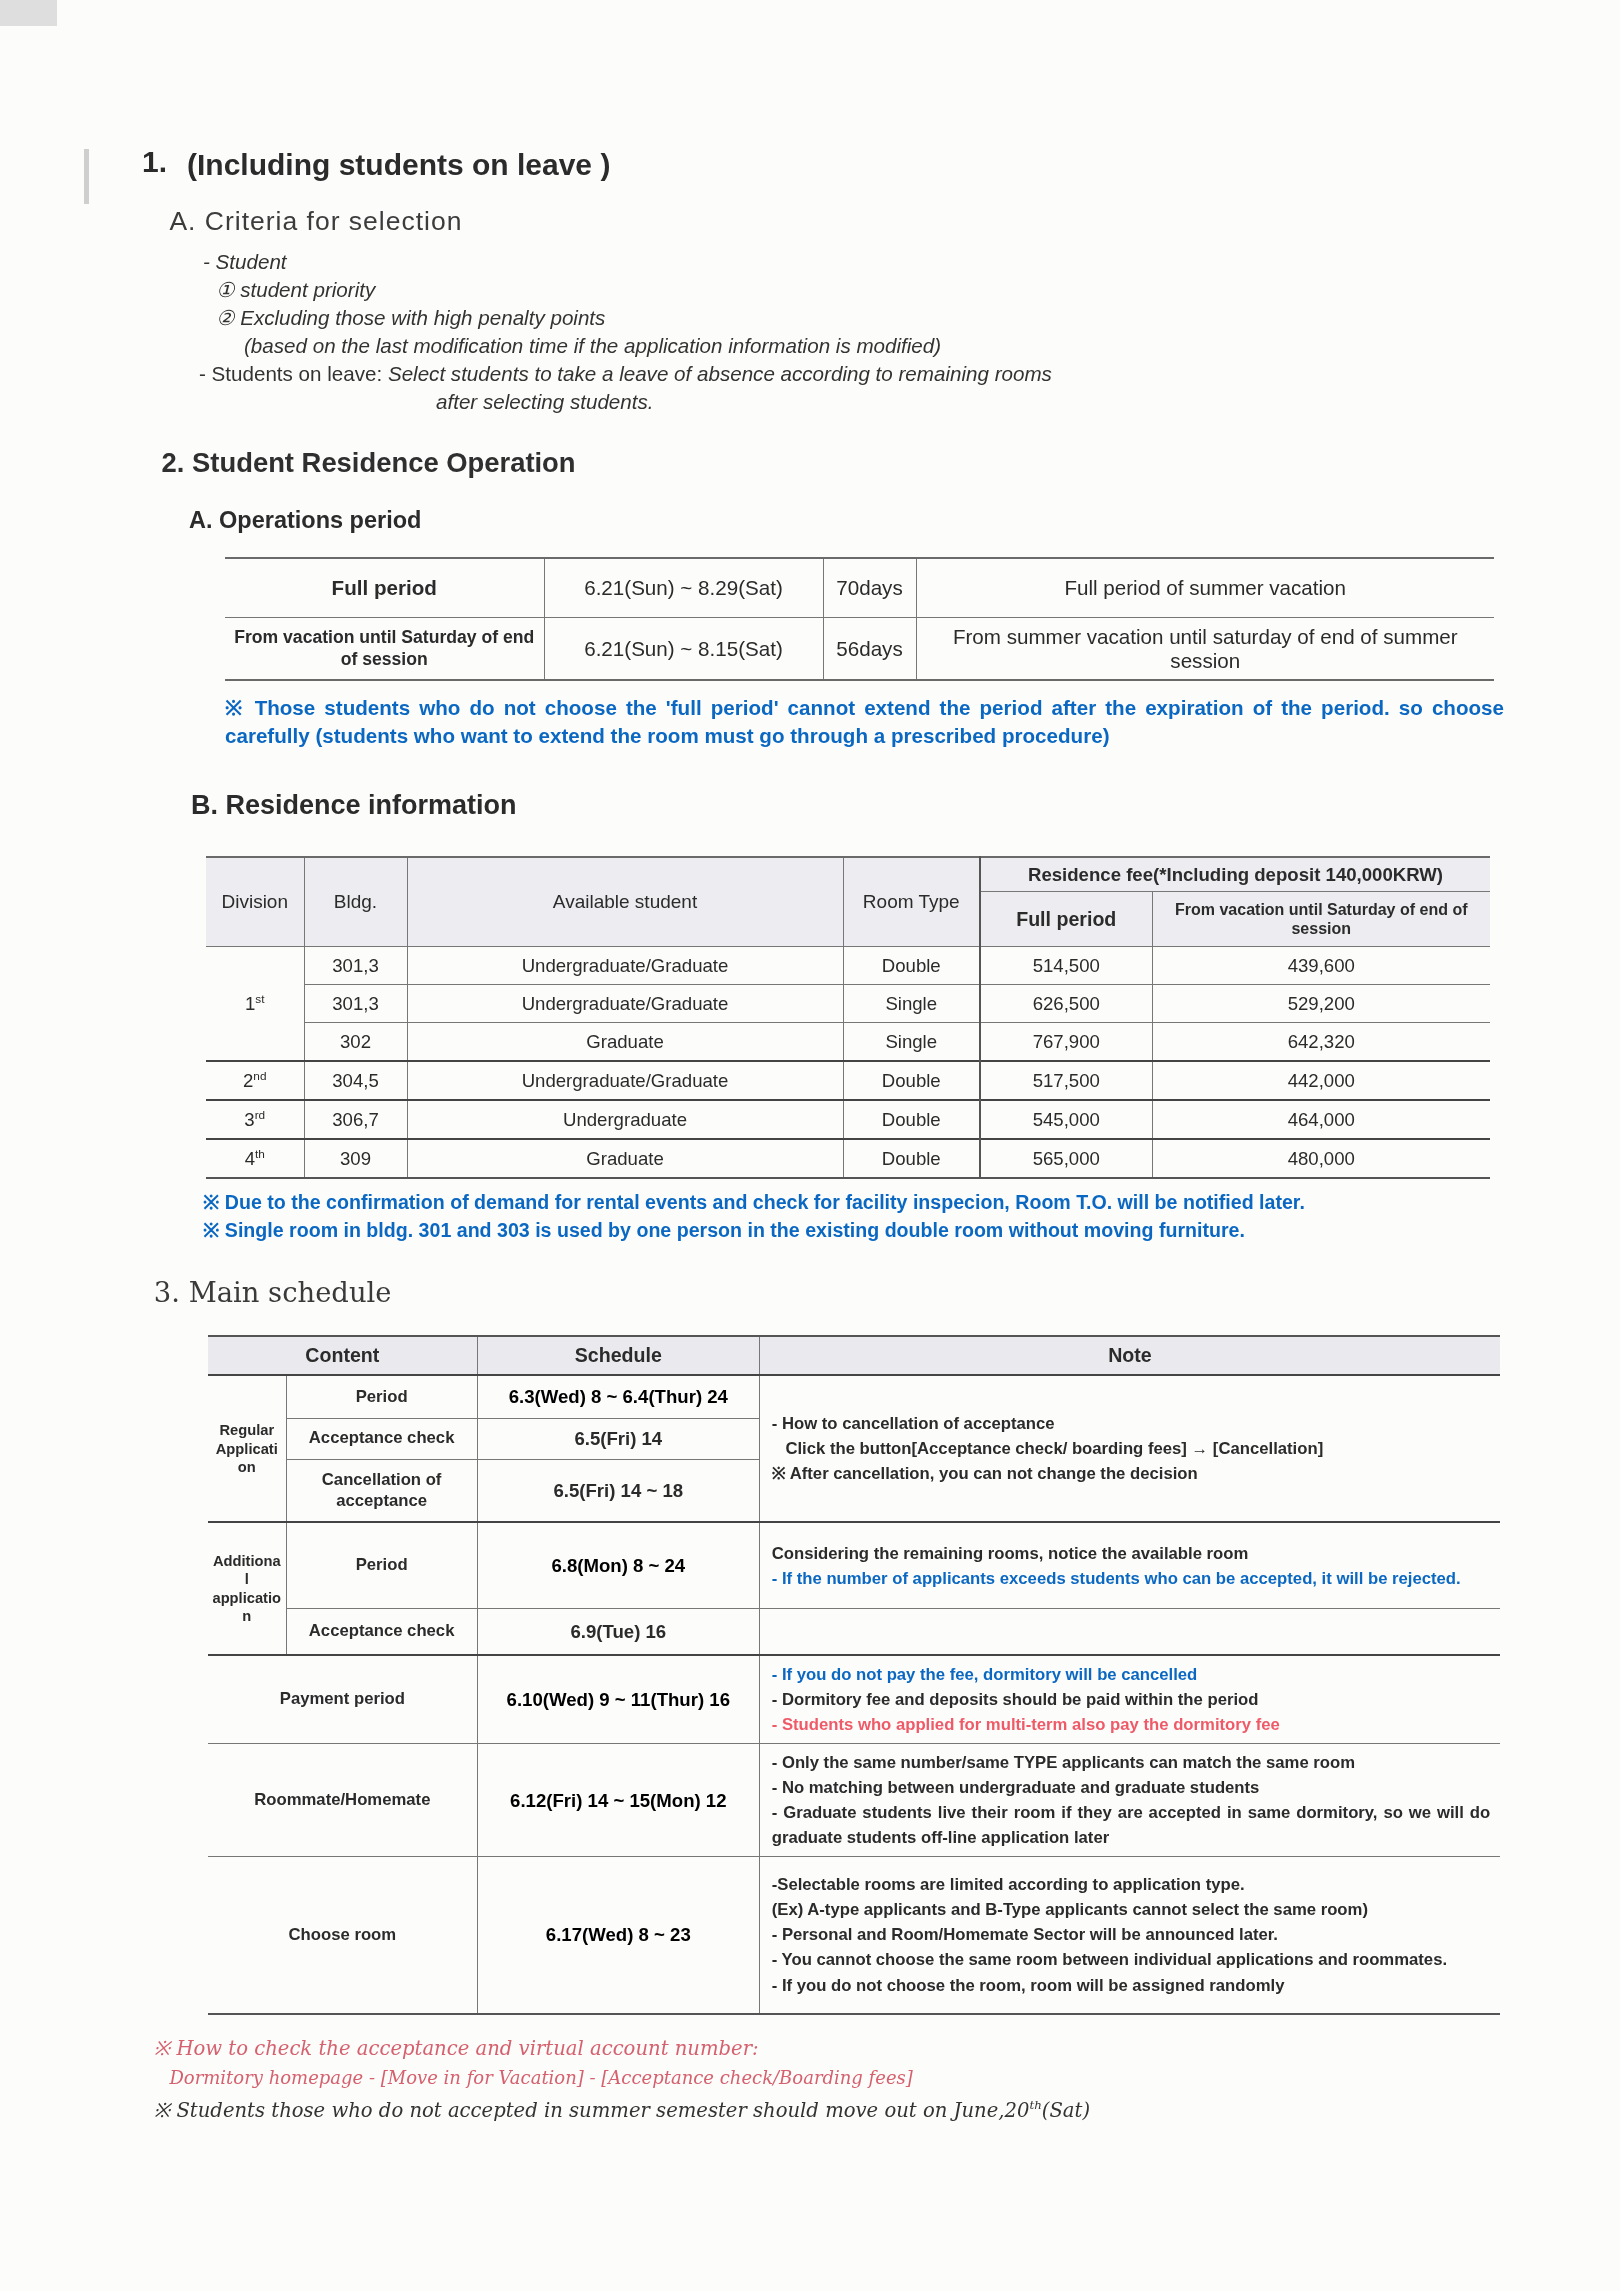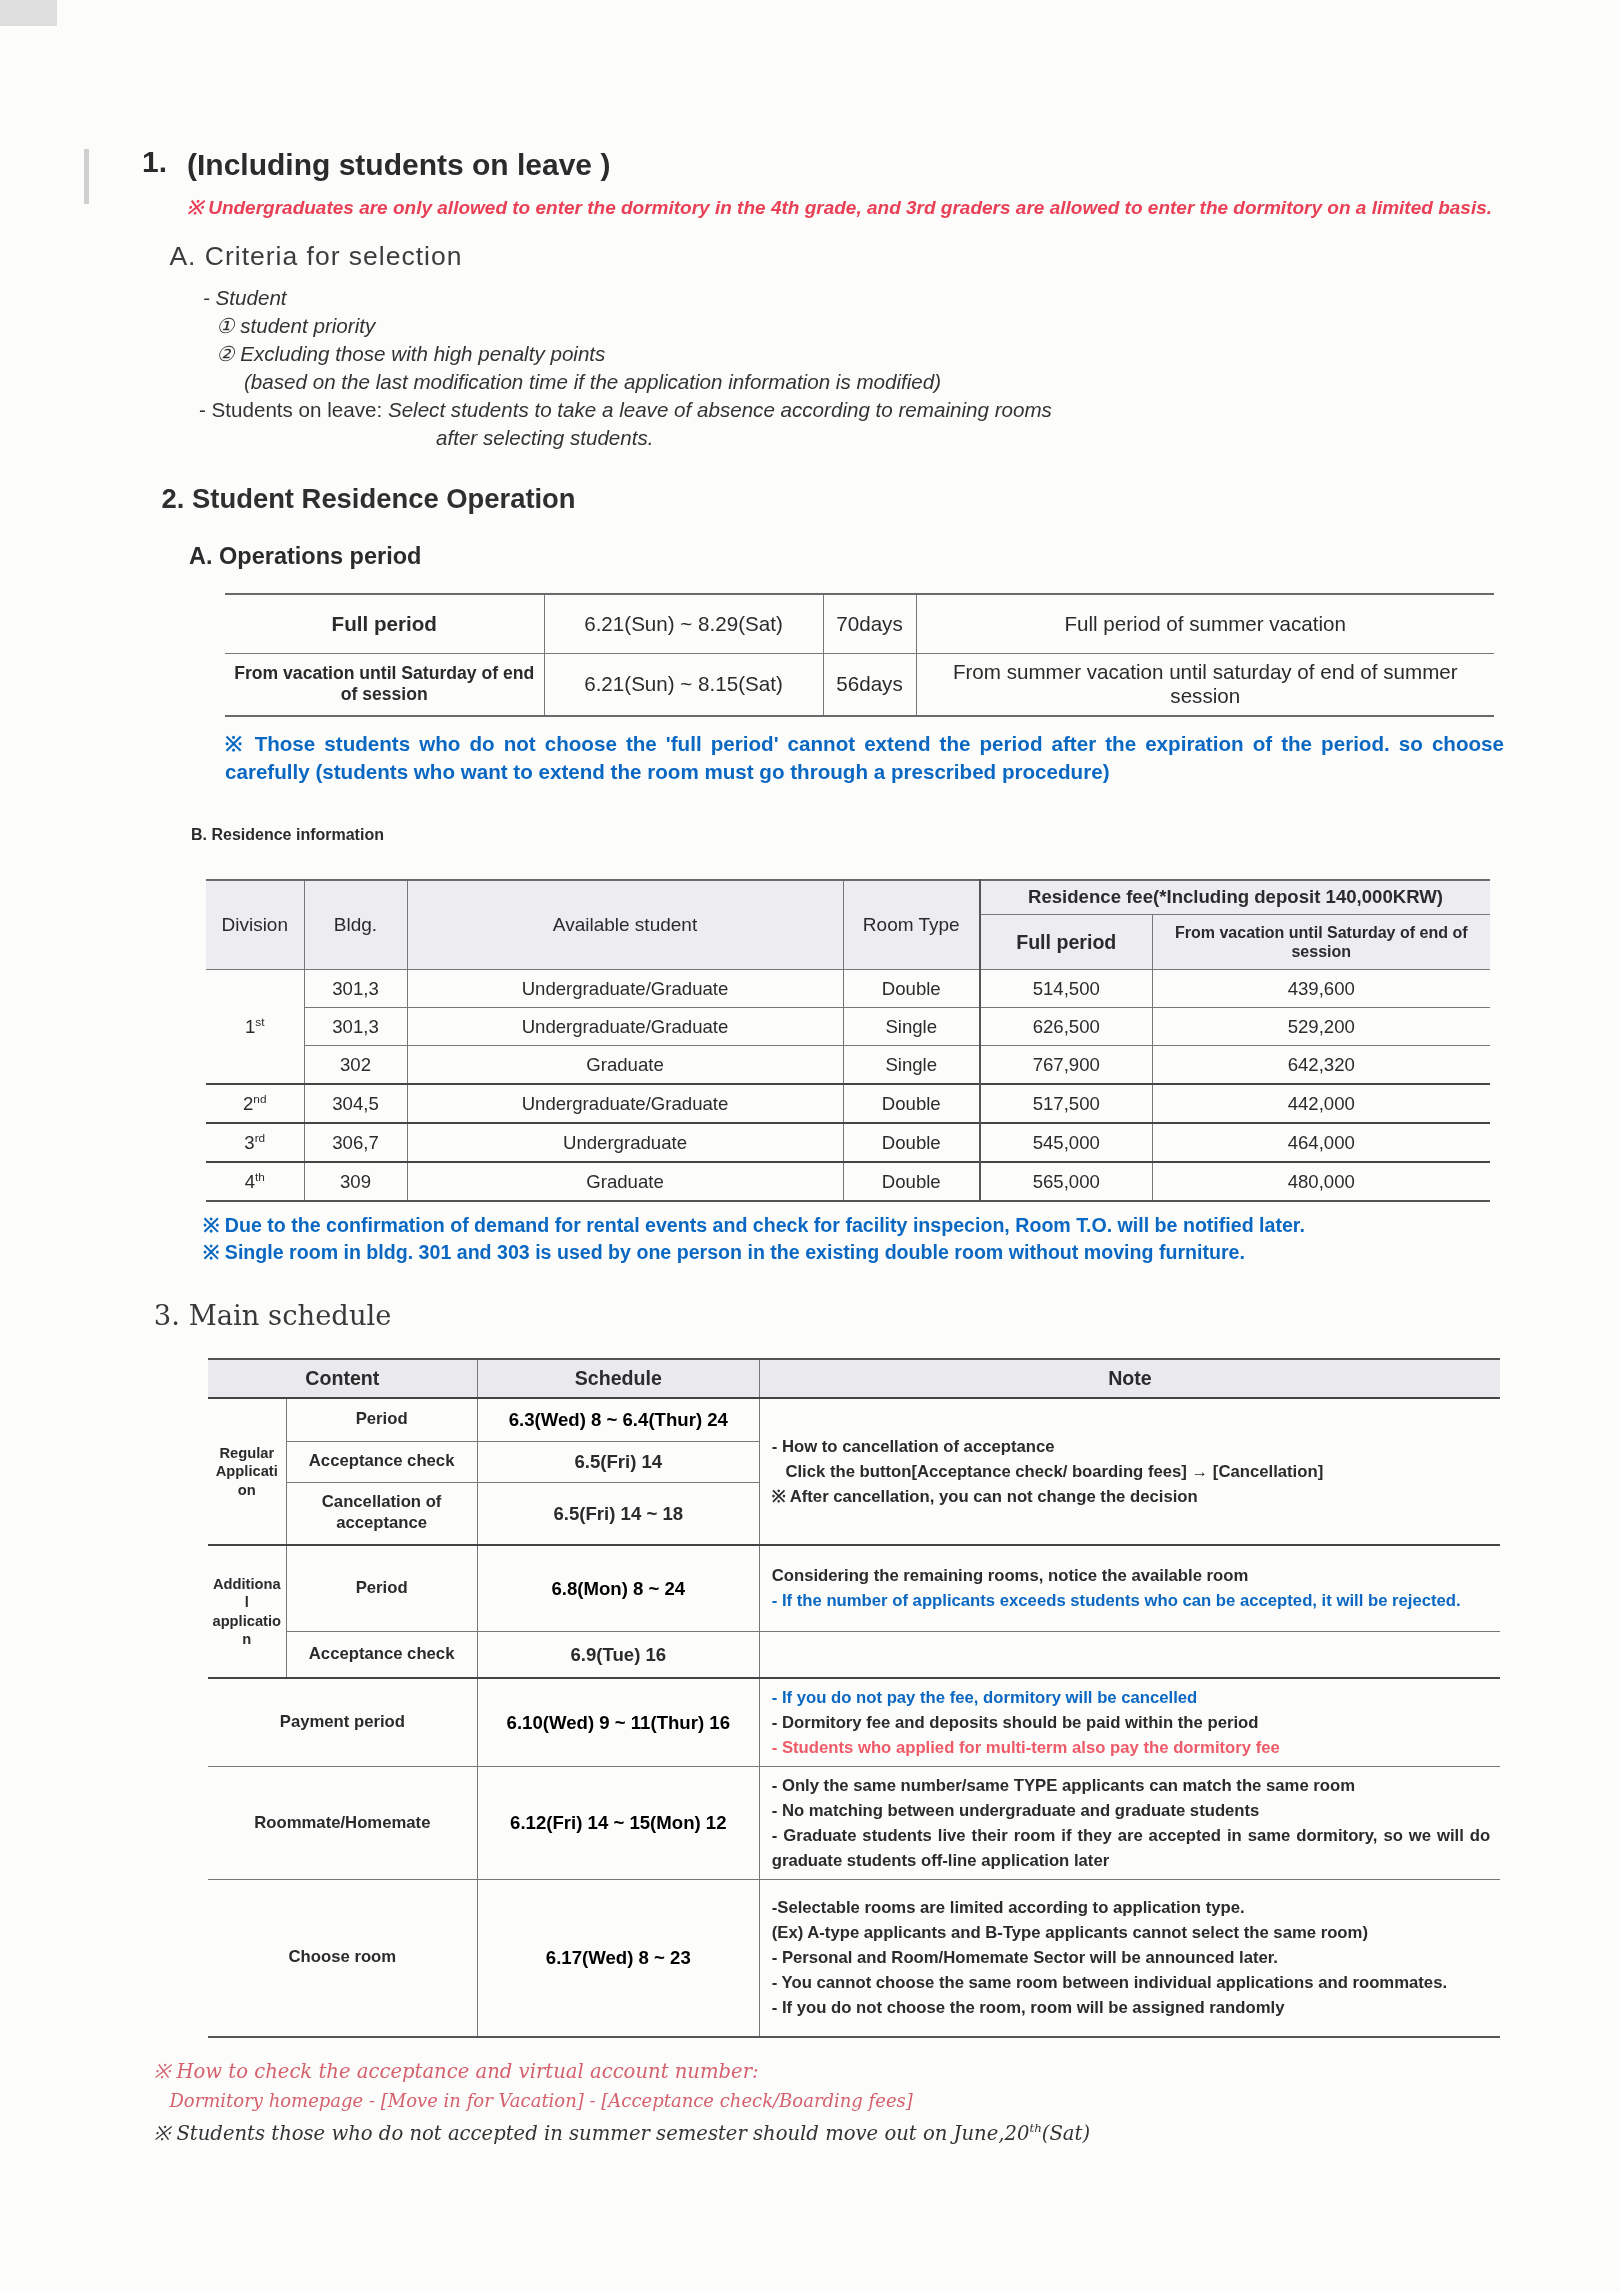--- a/index.html
+++ b/index.html
@@ -42,21 +42,21 @@
   .ops-table{margin:23.5px 0 0 83px;width:1269px;border-top:2.9px double #6a6a6a;border-bottom:2.9px double #6a6a6a;}
   .ops-table td{border:1px solid #777;text-align:center;vertical-align:middle;font-size:20.6px;}
   .ops-table td:first-child{border-left:none;}
   .ops-table td:last-child{border-right:none;}
   .ops-r1{height:59px;}
   .ops-r2{height:63px;}
   .ops-c1{font-weight:bold;}
   .ops-r2 .ops-c1{font-size:17.6px;line-height:1.2;}
   .ops-note{margin:12.7px 0 0 83px;width:1279px;font-size:20.6px;font-weight:bold;color:#0b68c2;text-align:justify;line-height:1.38;}
 
-  .res-heading{margin:39px 0 0 49px;font-size:16px;font-weight:bold;}
+  .res-heading{margin:39px 0 0 49px;font-size:27px;font-weight:bold;}
   .res-table{margin:35px 0 0 64px;width:1284px;border-top:2.9px double #6a6a6a;border-bottom:2px solid #555;}
   .res-table td{border:1px solid #777;text-align:center;vertical-align:middle;}
   .res-table td:first-child{border-left:none;}
   .res-table td:last-child{border-right:none;}
   .res-head td{background:#ededf1;font-weight:bold;}
   .res-head-main{font-size:19px;font-weight:normal !important;line-height:1.15;}
   .res-fee-head{height:35px;font-size:18.6px;}
   .res-sub-full{font-size:19.6px;height:55px;}
   .res-sub-vac{font-size:16px;line-height:1.2;}
   .res-sep{border-left:2.9px double #555 !important;}
@@ -105,21 +105,20 @@
   <div class="artifact-line"></div>
 
   <div class="content">
 
     <div class="title-row">
       <div class="title-num">1.</div>
       <div class="title-body">
         <div class="title-l2">(Including students on leave )</div>
       </div>
     </div>
-    <div class="red-note">※ Undergraduates are only allowed to enter the dormitory in the 4th grade, and 3rd graders are allowed to enter the dormitory on a limited basis.</div>
     <div class="criteria-heading">A. Criteria for selection</div>
     <div class="crit crit-student">- Student</div>
     <div class="crit crit-item">① student priority</div>
     <div class="crit crit-item">② Excluding those with high penalty points</div>
     <div class="crit crit-item-paren">(based on the last modification time if the application information is modified)</div>
     <div class="crit crit-leave">
       <span class="leave-label">- Students on leave:</span><span> Select students to take a leave of absence according to remaining rooms</span>
     </div>
     <div class="crit crit-leave2">after selecting students.</div>
 

